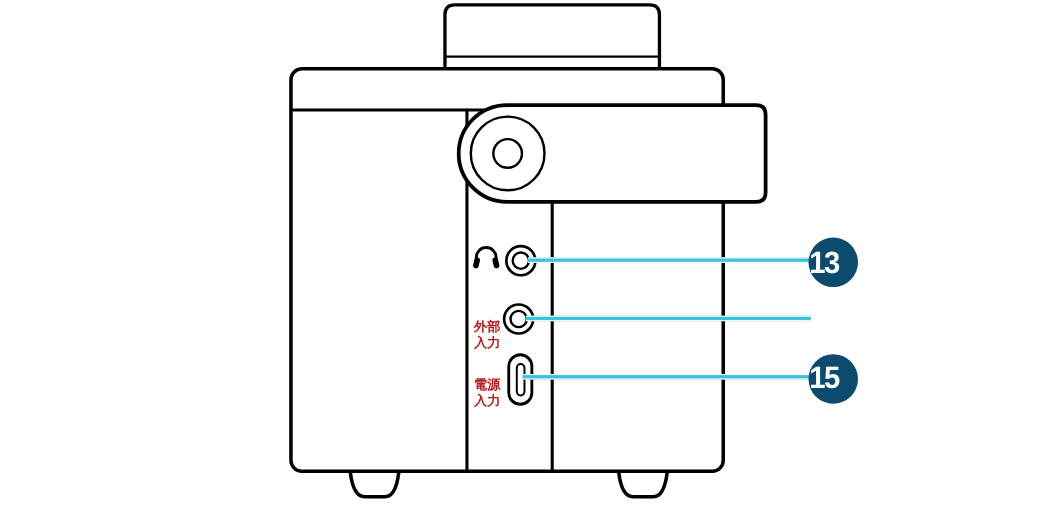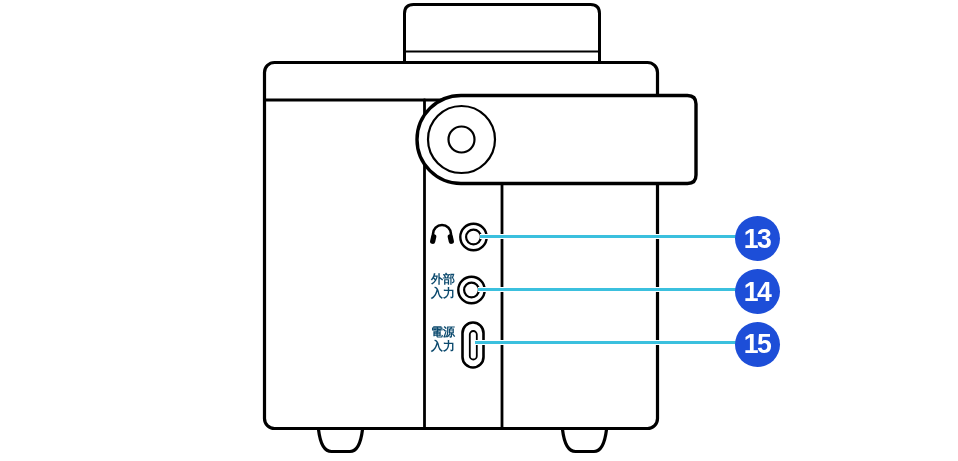--- a/index.html
+++ b/index.html
@@ -3,36 +3,36 @@
 <meta charset="utf-8">
 <style>
   html,body{margin:0;padding:0;background:#ffffff;}
   .stage{
     position:relative;width:958px;height:461px;background:#ffffff;overflow:hidden;
     font-family:"Liberation Sans", sans-serif;
   }
   .stage svg.device{position:absolute;left:0;top:0;}
   
   .port-label{
-    position:absolute;color:#0c4a6e;font-weight:bold;font-size:12px;line-height:13.5px;
-    font-family:"DejaVu Sans", sans-serif;letter-spacing:0;white-space:nowrap;z-index:1;
+    position:absolute;color:#b91c1c;font-weight:bold;font-size:12px;line-height:13.5px;
+    font-family:"DejaVu Sans", sans-serif;letter-spacing:0;white-space:nowrap;z-index:1;margin-top:18px;
   }
   .port-label span{display:block;}
   .hp-label{position:absolute;z-index:1;}
   
   .leader{
     position:absolute;height:3.5px;background:#3bc0de;
     border-top:1.6px solid #ffffff;border-bottom:1.6px solid #ffffff;
     z-index:2;
   }
   
   .callout{
     position:absolute;width:45px;height:45px;border-radius:50%;
-    background:#1d4ed8;color:#ffffff;z-index:3;
-    display:flex;align-items:center;justify-content:center;
+    background:#0c4a6e;color:#ffffff;z-index:3;
+    display:flex;align-items:center;
   }
   .callout span{
     font-size:28px;font-weight:bold;letter-spacing:-1.5px;
     transform:scaleX(.95);display:block;line-height:1;
     font-family:"Liberation Sans", sans-serif;
   }
 </style>
 </head>
 <body>
 
@@ -85,20 +85,17 @@
     <span>入力</span>
   </div>
 
   <div class="leader" style="left:480px;top:233.5px;width:257px;"></div>
   <div class="leader" style="left:478px;top:286.5px;width:259px;"></div>
   <div class="leader" style="left:475px;top:339.5px;width:261px;"></div>
 
   <div class="callout" style="left:735px;top:216px;">
     <span>13</span>
   </div>
-  <div class="callout" style="left:734.5px;top:269px;">
-    <span>14</span>
-  </div>
   <div class="callout" style="left:734.5px;top:321.5px;">
     <span>15</span>
   </div>
 
 </div>
 
 </body></html>

